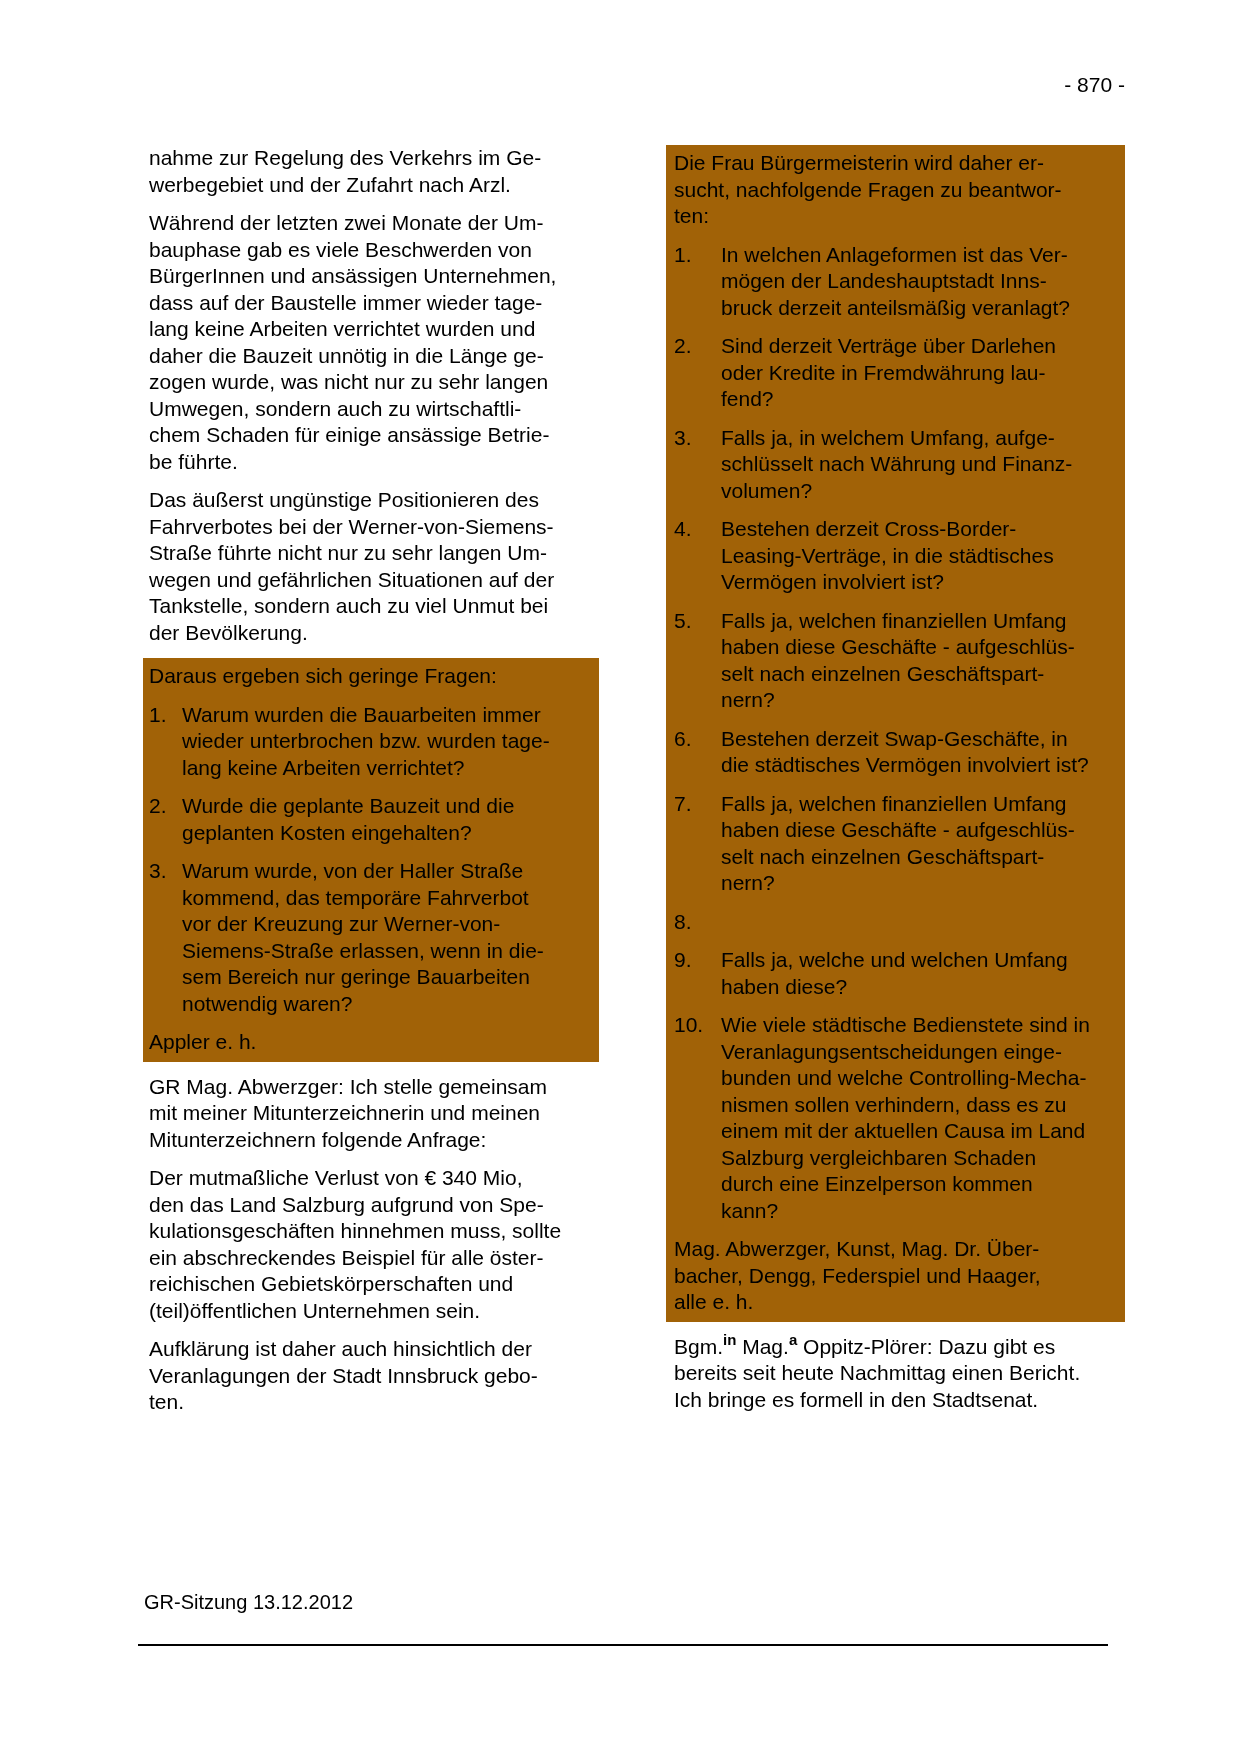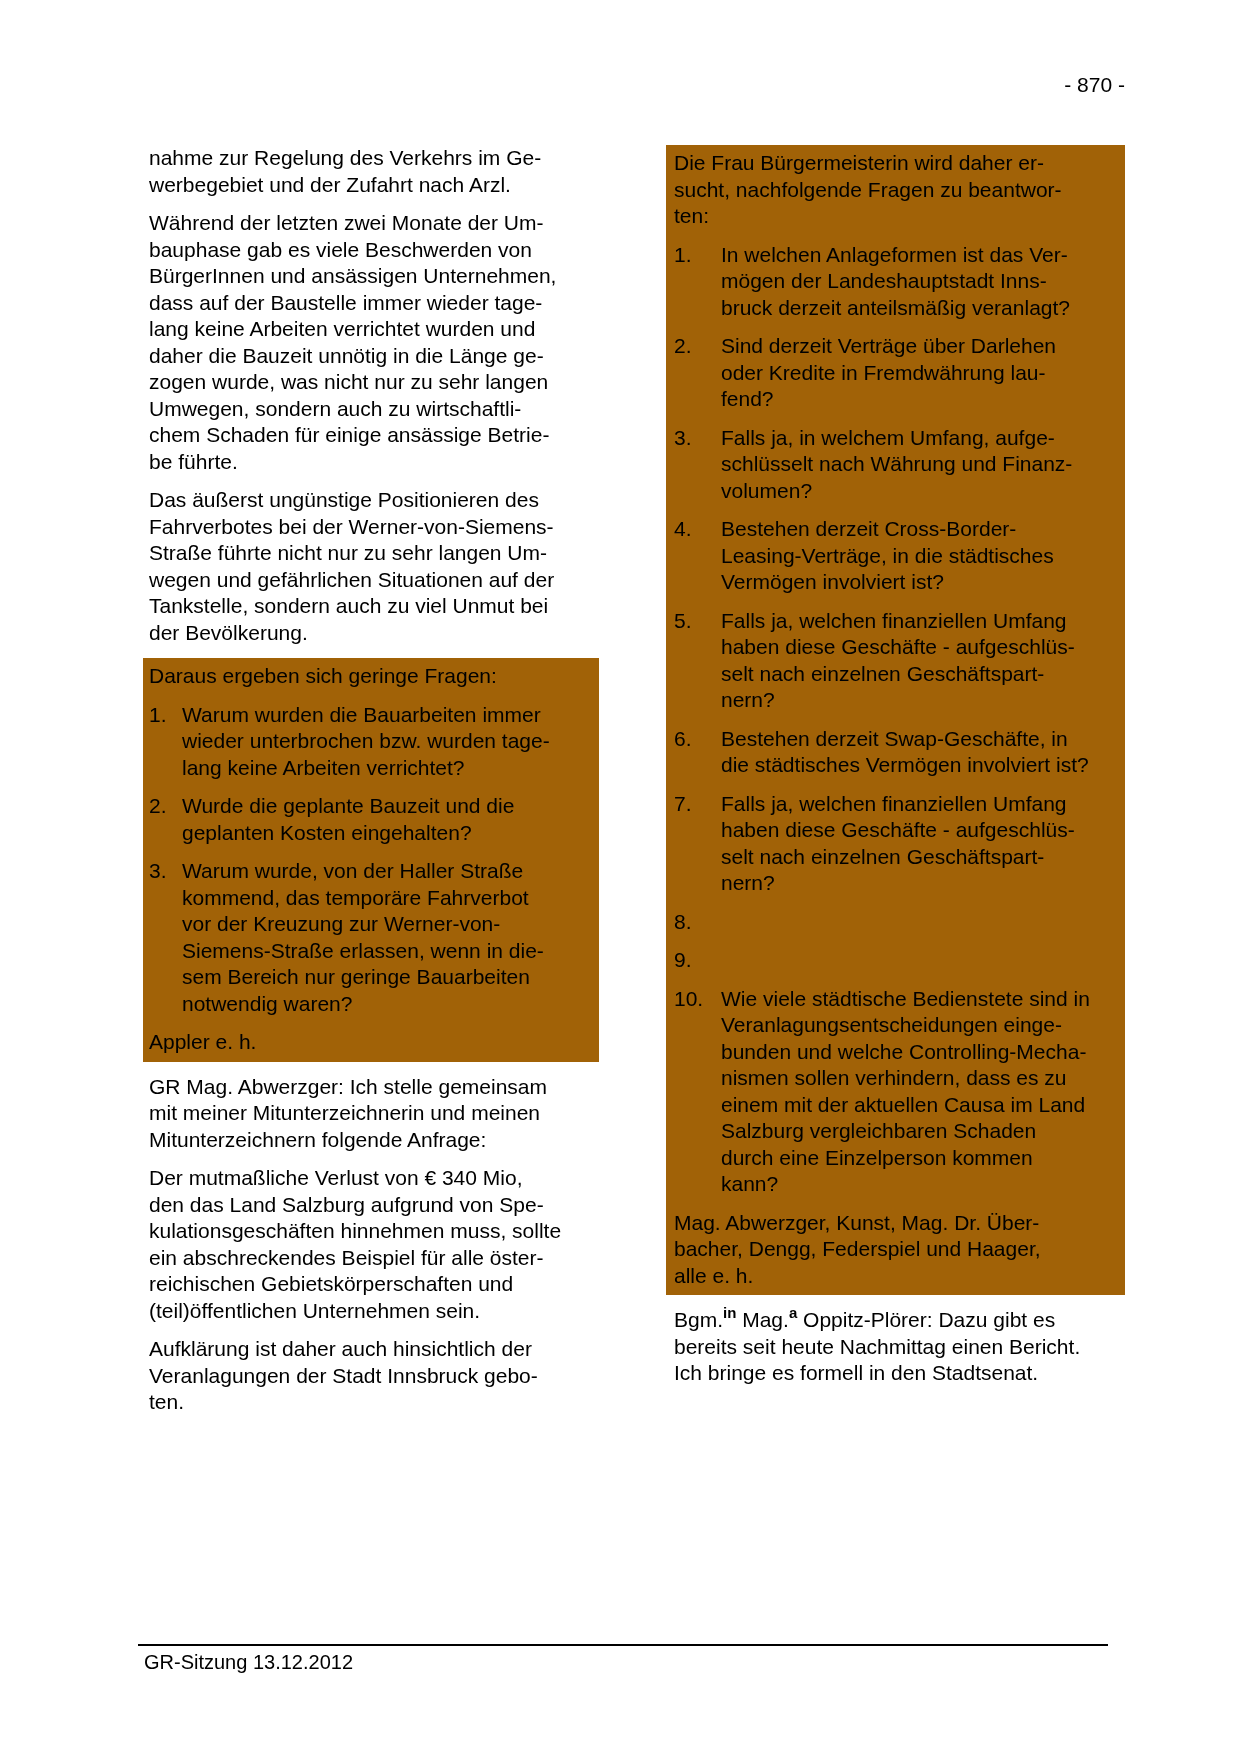--- a/index.html
+++ b/index.html
@@ -83,21 +83,21 @@
     position: absolute;
     left: 138px;
     top: 1644px;
     width: 970px;
     height: 2px;
     background: #000000;
   }
   .footer-text {
     position: absolute;
     left: 144px;
-    top: 1650px;
+    top: 1590px;
     font-size: 20px;
     line-height: 25px;
   }
 </style>
 </head>
 <body>
 
 <div class="page-number-wrap">
   <span>- 870 -</span>
 </div>
@@ -208,20 +208,22 @@
       <span class="item-text">Falls ja, welchen finanziellen Umfang
 haben diese Geschäfte - aufgeschlüs-
 selt nach einzelnen Geschäftspart-
 nern?</span>
     </div>
     <div class="list-item">
       <span class="item-number">8.</span>
     </div>
     <div class="list-item">
       <span class="item-number">9.</span>
+      <span class="item-text">Falls ja, welche und welchen Umfang
+haben diese?</span>
     </div>
     <div class="list-item">
       <span class="item-number">10.</span>
       <span class="item-text">Wie viele städtische Bedienstete sind in
 Veranlagungsentscheidungen einge-
 bunden und welche Controlling-Mecha-
 nismen sollen verhindern, dass es zu
 einem mit der aktuellen Causa im Land
 Salzburg vergleichbaren Schaden
 durch eine Einzelperson kommen

